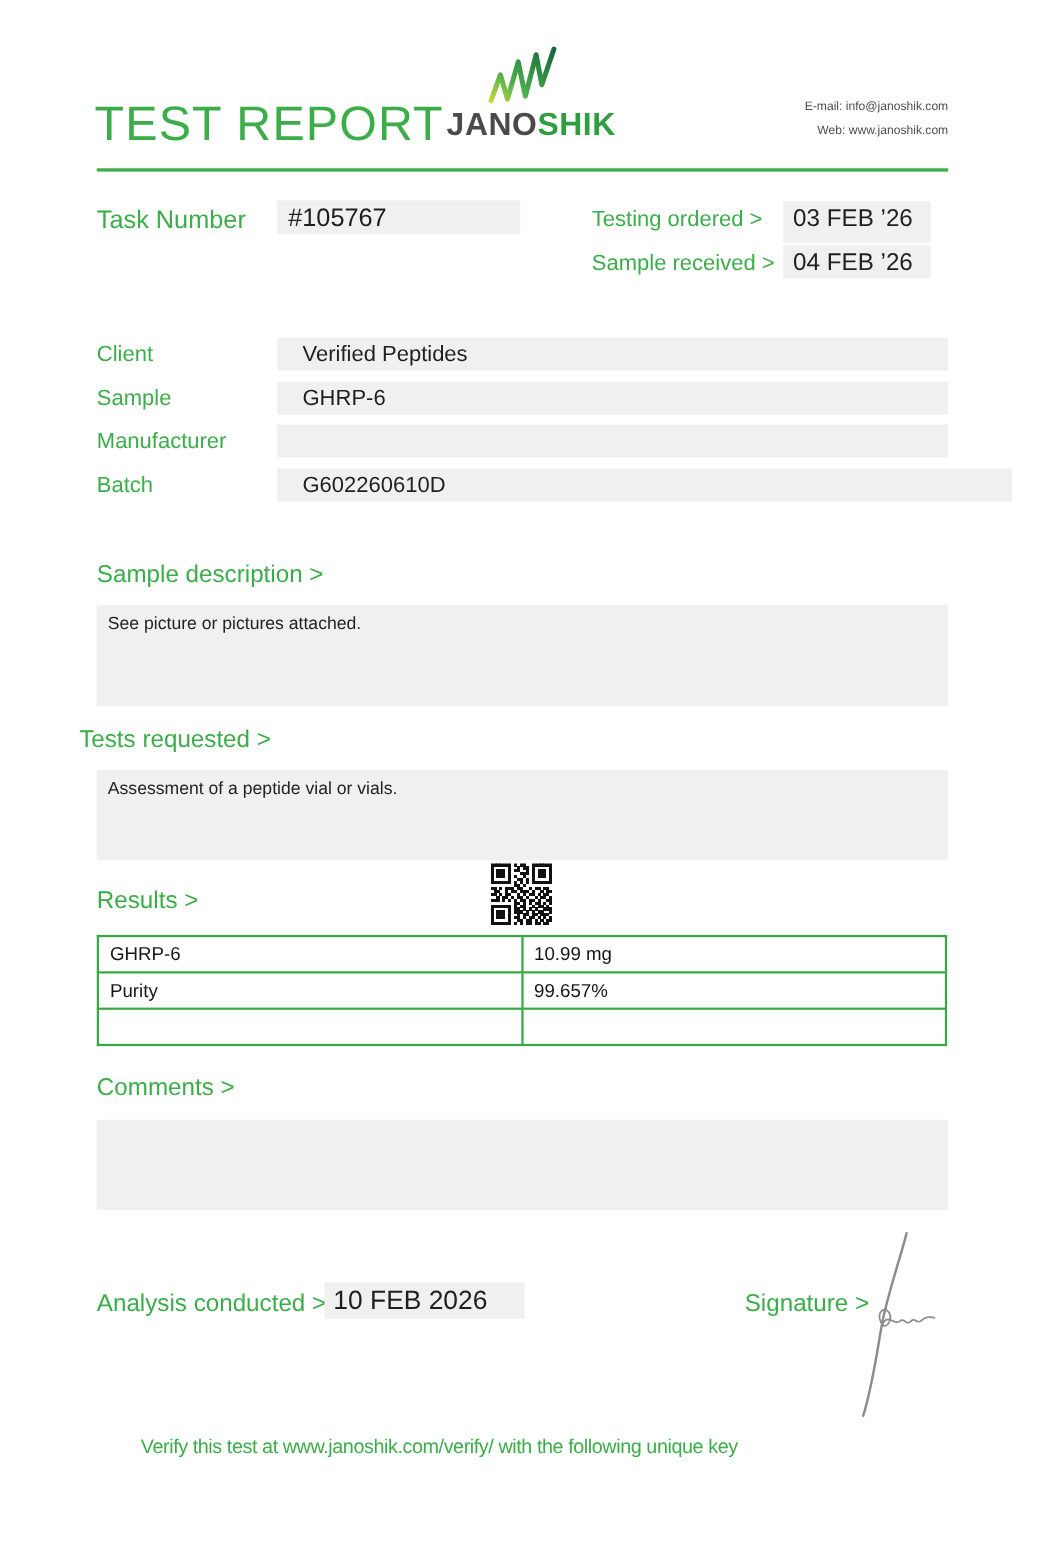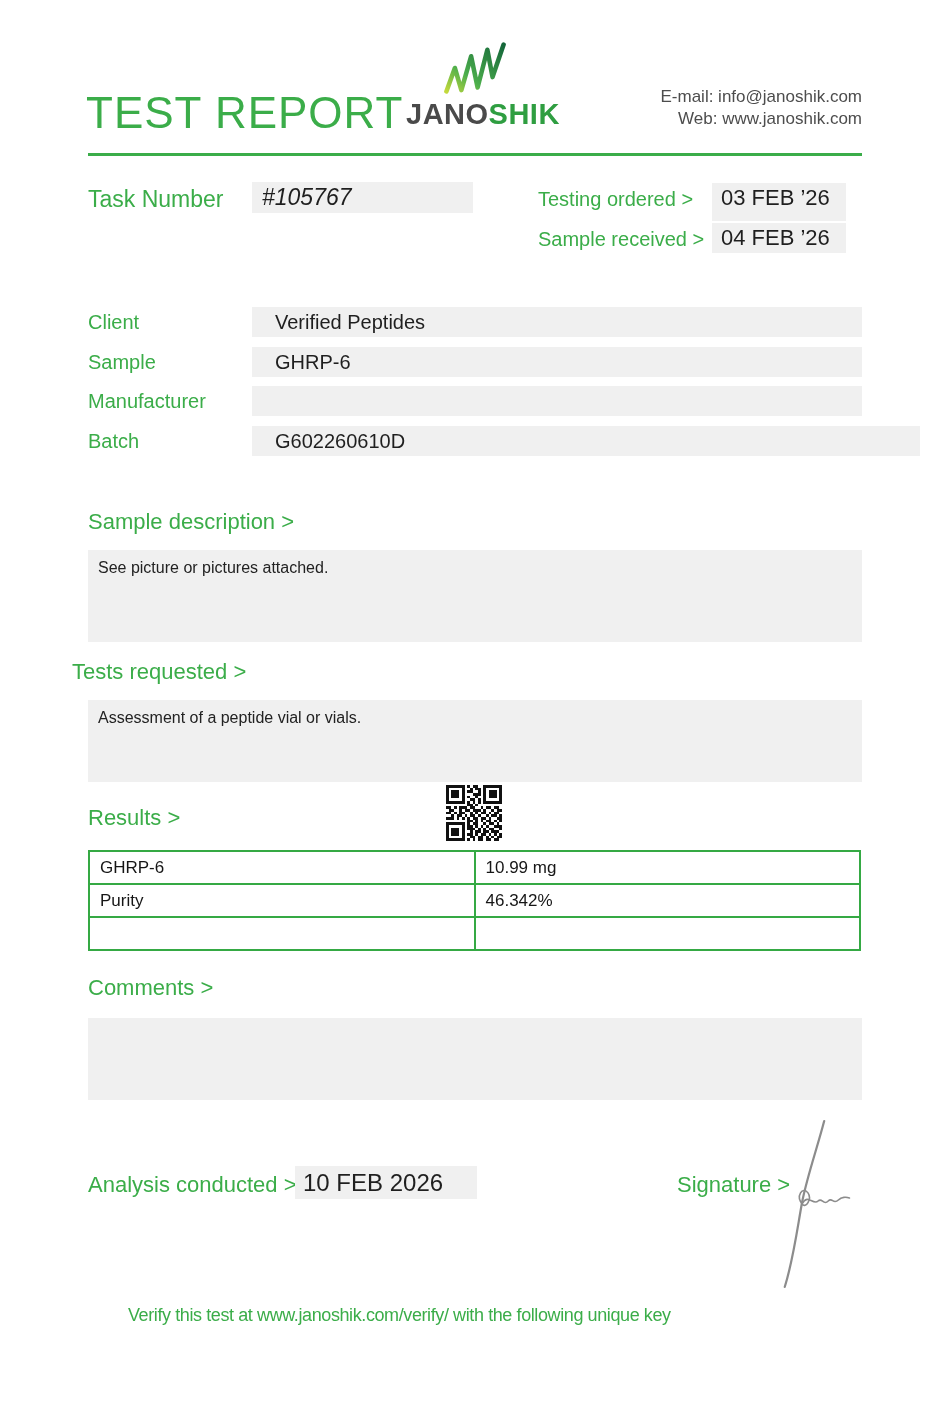--- a/index.html
+++ b/index.html
@@ -13,21 +13,21 @@
   html,body{background:#ffffff;}
   .page{
     position:relative;width:950px;height:1401px;background:#ffffff;
     font-family:"Liberation Sans",sans-serif;overflow:hidden;
   }
   .abs{position:absolute;}
   .title{
     color:var(--green);font-size:44px;font-weight:500;letter-spacing:1px;white-space:nowrap;
   }
   .contact{
-    color:#4d4d4d;font-size:17px;line-height:22px;text-align:right;white-space:nowrap;
+    color:#4d4d4d;font-size:11px;line-height:22px;text-align:right;white-space:nowrap;
   }
   .rule{background:var(--green);}
   .glabel{color:var(--green);font-size:20px;white-space:nowrap;}
   .glabel-lg{color:var(--green);font-size:23px;white-space:nowrap;}
   .heading{color:var(--green);font-size:22px;white-space:nowrap;}
   .vbox{background:var(--boxbg);color:var(--dark);overflow:hidden;white-space:nowrap;}
   .vbox.big{font-size:23px;line-height:31px;padding-left:10px;}
   .vbox.row{font-size:20px;line-height:30px;padding-left:23px;}
   .vbox.date{font-size:22px;line-height:30px;padding-left:9px;font-weight:500;}
   .vbox.area{font-size:16px;line-height:22px;padding:7px 10px;white-space:normal;color:#222;}
@@ -69,21 +69,21 @@
   <div class="abs logo-text" style="left:406px;top:98px;"><span class="jano">JANO</span><span class="shik">SHIK</span></div>
 
   <div class="abs contact" style="left:520px;top:86px;width:342px;">
     <div>E-mail: info@janoshik.com</div>
     <div>Web: www.janoshik.com</div>
   </div>
 
   <div class="abs rule" style="left:88px;top:153px;width:774px;height:3px;"></div>
 
   <div class="abs glabel-lg" style="left:88px;top:186px;">Task Number</div>
-  <div class="abs vbox big" style="left:252px;top:182px;width:221px;height:31px;font-style:italic;">#105767</div>
+  <div class="abs vbox big" style="left:252px;top:182px;width:221px;height:31px;">#105767</div>
 
   <div class="abs glabel" style="left:538px;top:188px;">Testing ordered &gt;</div>
   <div class="abs vbox date" style="left:712px;top:183px;width:134px;height:38px;">03 FEB ’26</div>
 
   <div class="abs glabel" style="left:538px;top:228px;">Sample received &gt;</div>
   <div class="abs vbox date" style="left:712px;top:223px;width:134px;height:30px;">04 FEB ’26</div>
 
   <div class="abs glabel" style="left:88px;top:311px;">Client</div>
   <div class="abs vbox row" style="left:252px;top:307px;width:610px;height:30px;">Verified Peptides</div>
 
@@ -356,21 +356,21 @@
   </div>
 
   <table class="results abs" style="left:88px;top:850px;">
     <tbody>
       <tr>
         <td>GHRP-6</td>
         <td>10.99 mg</td>
       </tr>
       <tr>
         <td>Purity</td>
-        <td>46.342%</td>
+        <td>99.657%</td>
       </tr>
       <tr>
         <td></td>
         <td></td>
       </tr>
     </tbody>
   </table>
 
   <div class="abs heading" style="left:88px;top:975px;">Comments &gt;</div>
   <div class="abs vbox area" style="left:88px;top:1018px;width:774px;height:82px;"></div>

